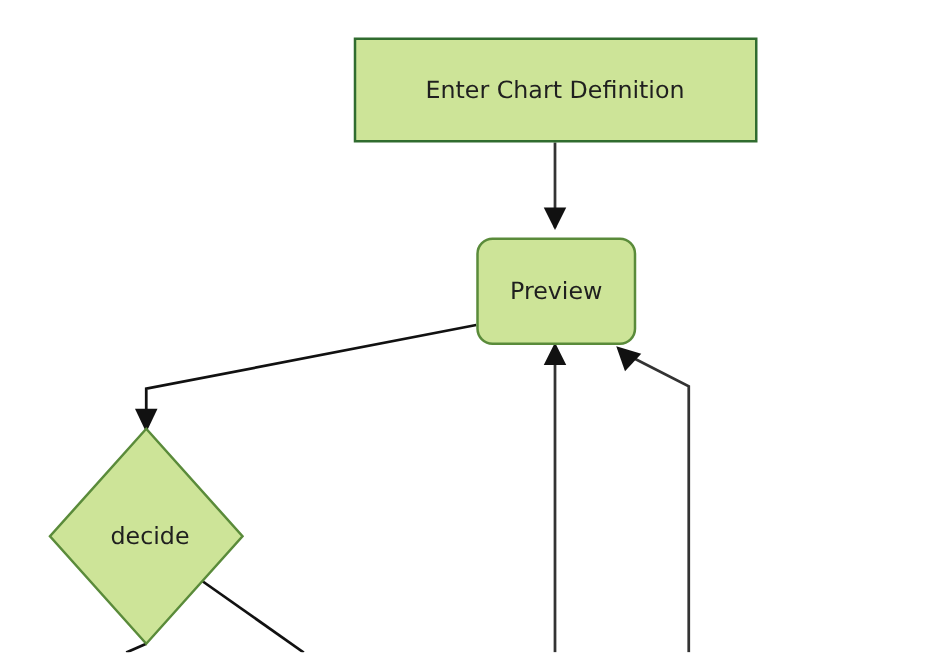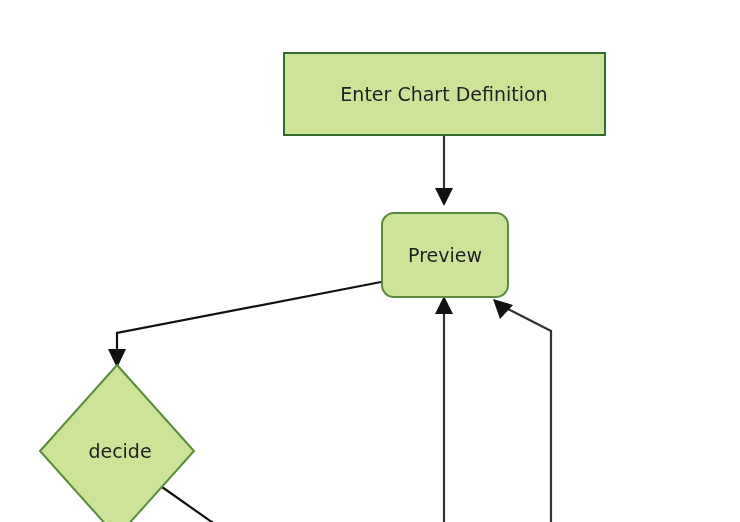--- a/index.html
+++ b/index.html
@@ -12,21 +12,20 @@
     width: 740px;
     height: 522px;
     overflow: hidden;
     font-family: "DejaVu Sans", "Liberation Sans", sans-serif;
   }
   #diagram-root {
     position: relative;
     width: 740px;
     height: 408px;
     background: #ffffff;
-    margin-top: 22px;
   }
   svg.flowchart {
     display: block;
     width: 740px;
     height: 522px;
   }
   .node-shape {
     stroke-width: 2px;
   }
   .node-label {

